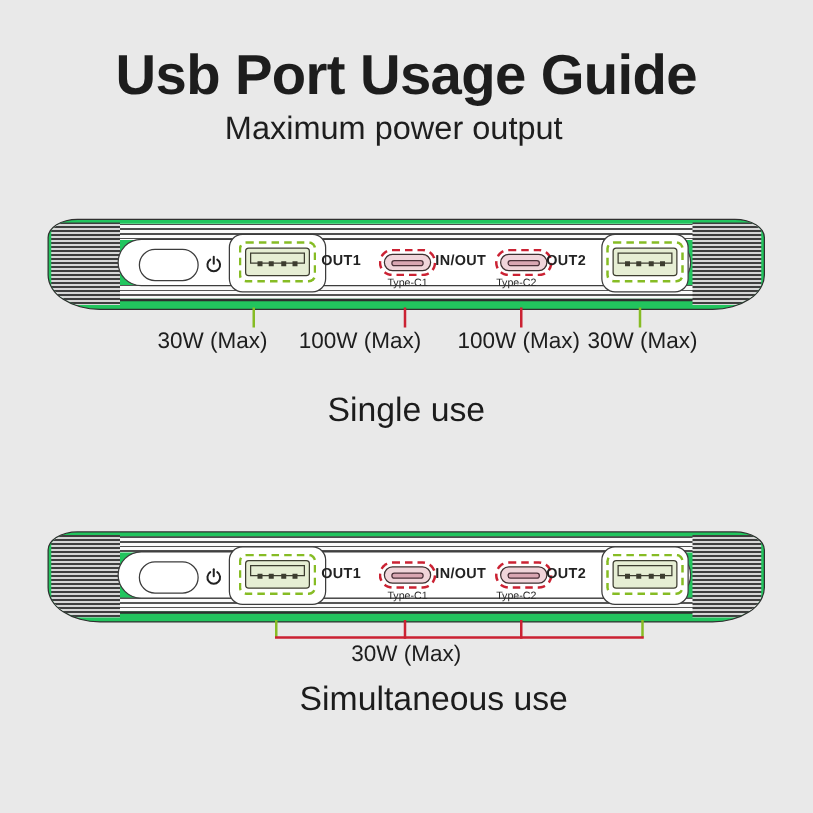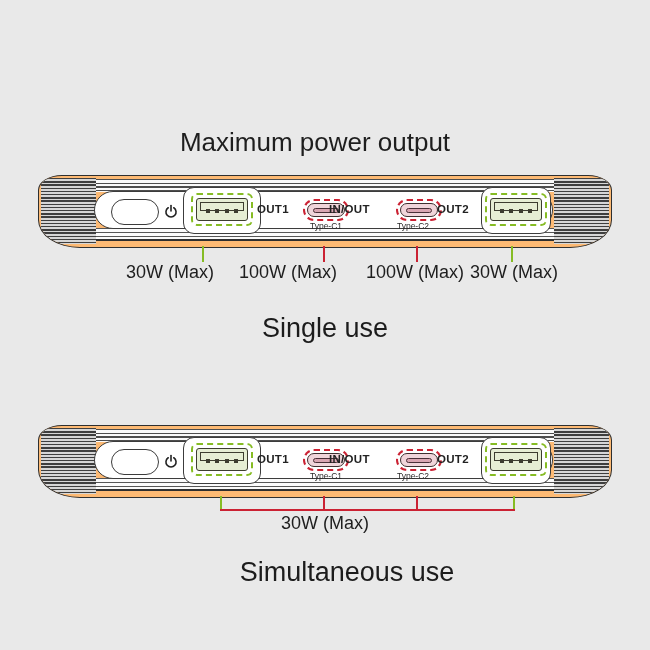--- a/index.html
+++ b/index.html
@@ -3,24 +3,24 @@
 <meta charset="utf-8">
 <style>
   * { margin:0; padding:0; box-sizing:border-box; }
   html,body { width:650px; height:650px; }
   body { background:#e9e9e9; font-family:"Liberation Sans", sans-serif; color:#1e1e1e; }
   .canvas { position:relative; width:650px; height:650px; overflow:hidden; background:#e9e9e9; }
   .abs { position:absolute; }
 
   
   .title { top:34px; left:0; width:650px; text-align:center; font-size:45px; font-weight:600; letter-spacing:-0.5px; color:#1d1d1d; }
-  .subtitle { top:87px; left:0; width:630px; text-align:center; font-size:26px; font-weight:400; color:#1e1e1e;margin-top:40px; }
-
-  
-  .bank { left:38px; width:574px; height:73px; background:#fdba74; border:1.6px solid #2f2f2f;
+  .subtitle { top:87px; left:0; width:630px; text-align:center; font-size:26px; font-weight:400; color:#1e1e1e; }
+
+  
+  .bank { left:38px; width:574px; height:73px; background:#22c55e; border:1.6px solid #2f2f2f;
           border-radius:24px 24px 42px 42px / 15px 15px 28px 28px; overflow:hidden; }
   .bank-1 { top:175px; } .bank-2 { top:425px; }
   .band-top { left:4px; right:4px; top:2.5px; height:13px; z-index:1;
               background:repeating-linear-gradient(180deg,#4e4e4e 0 1.3px,#fafafa 1.3px 3.7px); }
   .band-bottom { left:5px; right:5px; bottom:6px; height:13px; z-index:1;
               background:repeating-linear-gradient(180deg,#555 0 1.2px,#fafafa 1.2px 3.8px);
               border-bottom:2.5px solid #2f2f2f; }
   .cap { top:2px; bottom:3px; width:55px; z-index:2;
          background:repeating-linear-gradient(180deg,#3e3e3e 0 1.5px,#d6d6d6 1.5px 3.2px); }
   .cap-left { left:2px; } .cap-right { right:2px; }
@@ -50,21 +50,21 @@
   .tc-pill { position:relative; width:100%; height:100%; background:#f0d5da;
              border:1.3px solid #3d3030; border-radius:8px; }
   .tc-slot { position:absolute; left:5px; right:5px; top:3.5px; bottom:3.5px; background:#d9a6b2;
              border:1.1px solid #4a3038; border-radius:5px; }
   .tc-label { top:45px; width:60px; z-index:6; text-align:center; font-size:8.5px; font-weight:500; color:#2a2a2a; }
   .tc-label-1 { left:257px; } .tc-label-2 { left:344px; }
 
   
   .port-label { top:27px; z-index:5; font-size:11.5px; font-weight:600; letter-spacing:.3px; color:#222; }
   .lab-out1 { left:218px; }
-  .lab-inout { left:290px; width:60px; text-align:left; }
+  .lab-inout { left:290px; width:60px; text-align:right; }
   .lab-out2 { left:398px; width:60px; text-align:left; }
 
   
   .vline { width:2px; z-index:6; }
   .green { background:#86bc24; } .red { background:#cb2233; }
   .v1 { left:202px; top:246px; height:16px; }
   .v2 { left:323px; top:246px; height:16px; }
   .v3 { left:416px; top:246px; height:16px; }
   .v4 { left:511px; top:246px; height:16px; }
   .watt { top:262px; width:120px; text-align:center; font-size:18px; color:#1e1e1e; }
@@ -73,27 +73,28 @@
   
   .b1 { left:220px; top:496px; height:14px; }
   .b2 { left:323px; top:496px; height:15px; }
   .b3 { left:416px; top:496px; height:15px; }
   .b4 { left:513px; top:496px; height:14px; }
   .hline { left:220px; top:509px; width:295px; height:2px; z-index:6; }
   .watt-combined { left:265px; top:513px; width:120px; text-align:center; font-size:18px; color:#1e1e1e; }
 
   
   .caption { left:0; width:650px; text-align:center; font-size:27px; font-weight:400; color:#1c1c1c; }
-  .cap-1 { top:294px;margin-top:19px; } .cap-2 { top:557px;padding-left:44px; }
+  .cap-1 { top:294px;margin-top:19px; } .cap-2 { top:544px;padding-left:44px; }
 </style>
 </head>
 <body>
 
 <div class="canvas">
 
+  <div class="abs title">Usb Port Usage Guide</div>
   <div class="abs subtitle">Maximum power output</div>
 
   <div class="abs bank bank-1">
     <div class="abs band-top"></div>
     <div class="abs band-bottom"></div>
     <div class="abs cap cap-left"></div>
     <div class="abs cap cap-right"></div>
     <div class="abs panel"></div>
     <div class="abs island island-out1"></div>
     <div class="abs island island-out2"></div>

